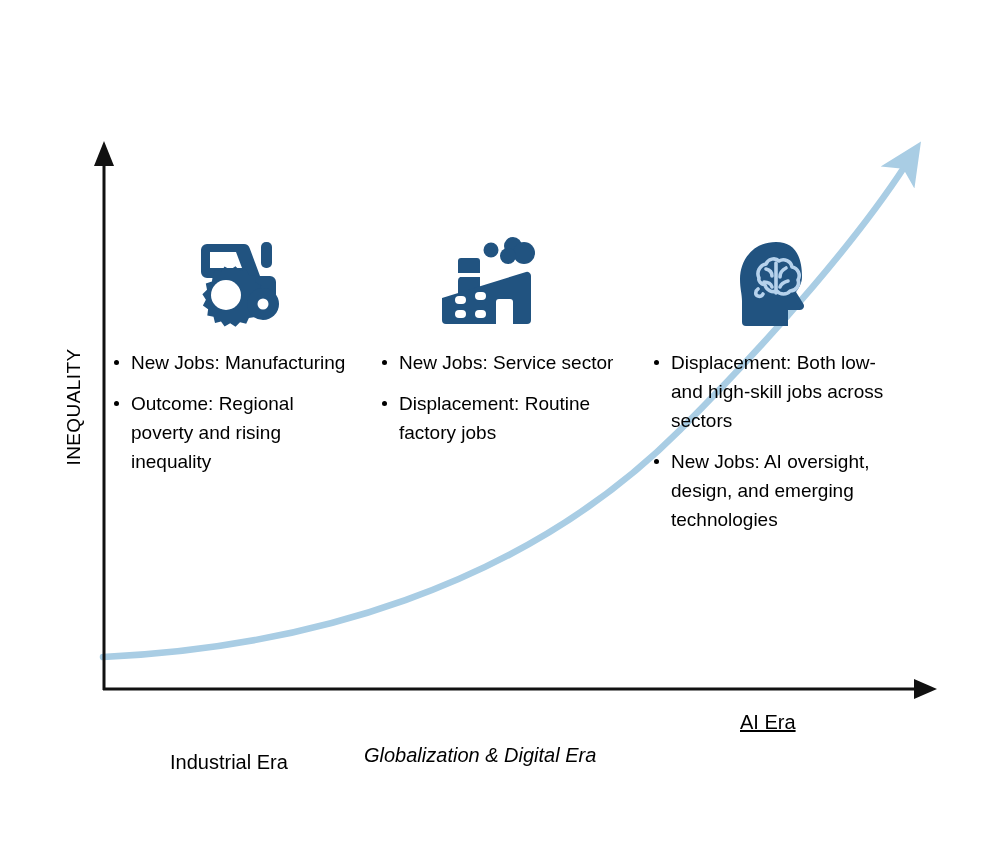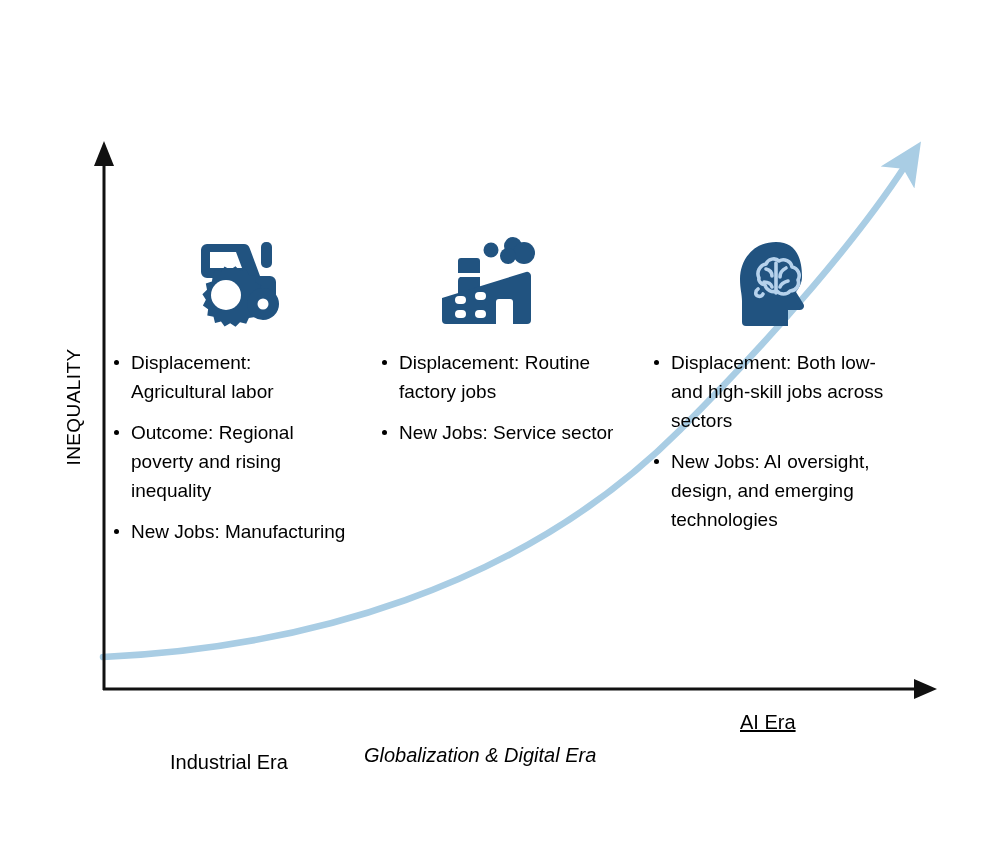--- a/index.html
+++ b/index.html
@@ -140,29 +140,25 @@
           <circle cx="44" cy="59" r="15" fill="#ffffff"></circle>
 
           <circle cx="81" cy="68" r="16"></circle>
           <circle cx="81" cy="68" r="5.5" fill="#ffffff"></circle>
         </g>
       </svg>
     </div>
     <ul class="bullets">
       <li>
         <span class="bullet-dot"></span>
-        <span>Displacement: Agricultural labor</span>
+        <span>New Jobs: Manufacturing</span>
       </li>
       <li>
         <span class="bullet-dot"></span>
         <span>Outcome: Regional poverty and rising inequality</span>
-      </li>
-      <li>
-        <span class="bullet-dot"></span>
-        <span>New Jobs: Manufacturing</span>
       </li>
     </ul>
   </div>
 
   <div class="column" id="column-globalization">
     <div class="col-icon">
 
       <svg width="104" height="96" viewBox="0 0 104 96" xmlns="http://www.w3.org/2000/svg">
         <g fill="#215380">
 
@@ -182,25 +178,25 @@
           <rect x="21" y="60" width="11" height="8" rx="4" fill="#ffffff"></rect>
           <rect x="41" y="56" width="11" height="8" rx="4" fill="#ffffff"></rect>
           <rect x="21" y="74" width="11" height="8" rx="4" fill="#ffffff"></rect>
           <rect x="41" y="74" width="11" height="8" rx="4" fill="#ffffff"></rect>
         </g>
       </svg>
     </div>
     <ul class="bullets">
       <li>
         <span class="bullet-dot"></span>
+        <span>New Jobs: Service sector</span>
+      </li>
+      <li>
+        <span class="bullet-dot"></span>
         <span>Displacement: Routine factory jobs</span>
-      </li>
-      <li>
-        <span class="bullet-dot"></span>
-        <span>New Jobs: Service sector</span>
       </li>
     </ul>
   </div>
 
   <div class="column" id="column-ai">
     <div class="col-icon">
 
       <svg width="96" height="96" viewBox="0 0 96 96" xmlns="http://www.w3.org/2000/svg">
         <g>
 

